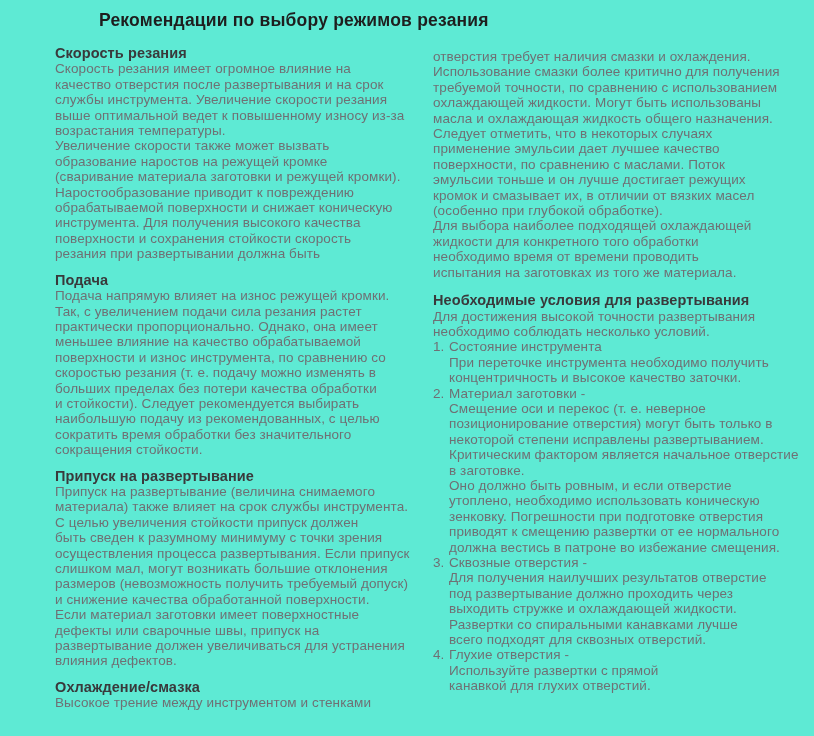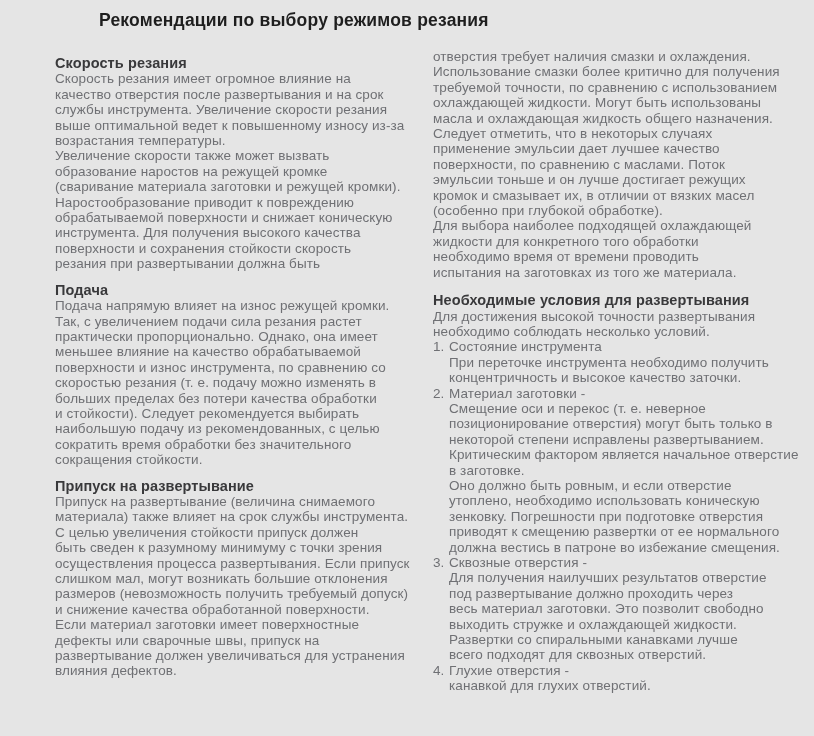--- a/index.html
+++ b/index.html
@@ -3,35 +3,35 @@
 <meta charset="utf-8">
 <style>
   html,body{margin:0;padding:0;}
   body{
     width:814px;height:736px;
     background:#ffffff;
     font-family:"Liberation Sans", sans-serif;
     position:relative;
     overflow:hidden;
   }
-  .page{position:absolute;inset:0;background:#e5e5e5;}
+  .page{position:absolute;inset:0;background:#5eead4;}
   .doc-title{
     position:absolute;left:99px;top:10px;
     font-size:17.5px;font-weight:bold;color:#1e1e1e;
     letter-spacing:0.2px;white-space:nowrap;
   }
   .col{
     position:absolute;
     font-size:13.5px;line-height:15.4px;
     color:#6f7074;letter-spacing:0.1px;
   }
   .col-left{left:55px;top:46px;width:372px;}
   .col-right{left:433px;top:49px;width:378px;}
   .section{margin-top:11px;}
-  .section.first{margin-top:10px;}
+  .section.first{margin-top:0;}
   .col-right .section{margin-top:13px;}
   .col-right .section.first{margin-top:0;}
   .heading{
     font-size:14.5px;font-weight:bold;color:#39393b;
     letter-spacing:0.1px;white-space:nowrap;
   }
   .line{white-space:nowrap;}
   .num{display:inline-block;width:16px;}
   .list-cont{padding-left:16px;}
 </style>
@@ -79,20 +79,24 @@
         <div class="line">быть сведен к разумному минимуму с точки зрения</div>
         <div class="line">осуществления процесса развертывания. Если припуск</div>
         <div class="line">слишком мал, могут возникать большие отклонения</div>
         <div class="line">размеров (невозможность получить требуемый допуск)</div>
         <div class="line">и снижение качества обработанной поверхности.</div>
         <div class="line">Если материал заготовки имеет поверхностные</div>
         <div class="line">дефекты или сварочные швы, припуск на</div>
         <div class="line">развертывание должен увеличиваться для устранения</div>
         <div class="line">влияния дефектов.</div>
       </div>
+      <div class="section">
+        <div class="heading" style="color: rgb(57, 57, 59);">Охлаждение/смазка</div>
+        <div class="line">Высокое трение между инструментом и стенками</div>
+      </div>
     </div>
   <div class="col col-right" style="color: rgb(111, 112, 116);">
       <div class="section first">
         <div class="line">отверстия требует наличия смазки и охлаждения.</div>
         <div class="line">Использование смазки более критично для получения</div>
         <div class="line">требуемой точности, по сравнению с использованием</div>
         <div class="line">охлаждающей жидкости. Могут быть использованы</div>
         <div class="line">масла и охлаждающая жидкость общего назначения.</div>
         <div class="line">Следует отметить, что в некоторых случаях</div>
         <div class="line">применение эмульсии дает лучшее качество</div>
@@ -119,21 +123,21 @@
         <div class="line list-cont">Критическим фактором является начальное отверстие</div>
         <div class="line list-cont">в заготовке.</div>
         <div class="line list-cont">Оно должно быть ровным, и если отверстие</div>
         <div class="line list-cont">утоплено, необходимо использовать коническую</div>
         <div class="line list-cont">зенковку. Погрешности при подготовке отверстия</div>
         <div class="line list-cont">приводят к смещению развертки от ее нормального</div>
         <div class="line list-cont">должна вестись в патроне во избежание смещения.</div>
         <div class="line list-first"><span class="num">3.</span><span>Сквозные отверстия -</span></div>
         <div class="line list-cont">Для получения наилучших результатов отверстие</div>
         <div class="line list-cont">под развертывание должно проходить через</div>
-        <div class="line list-cont">весь материал заготовки. Это позволит свободно</div>
         <div class="line list-cont">выходить стружке и охлаждающей жидкости.</div>
         <div class="line list-cont">Развертки со спиральными канавками лучше</div>
         <div class="line list-cont">всего подходят для сквозных отверстий.</div>
         <div class="line list-first"><span class="num">4.</span><span>Глухие отверстия -</span></div>
+        <div class="line list-cont">Используйте развертки с прямой</div>
         <div class="line list-cont">канавкой для глухих отверстий.</div>
       </div>
     </div>
 </div>
 
 </body></html>

